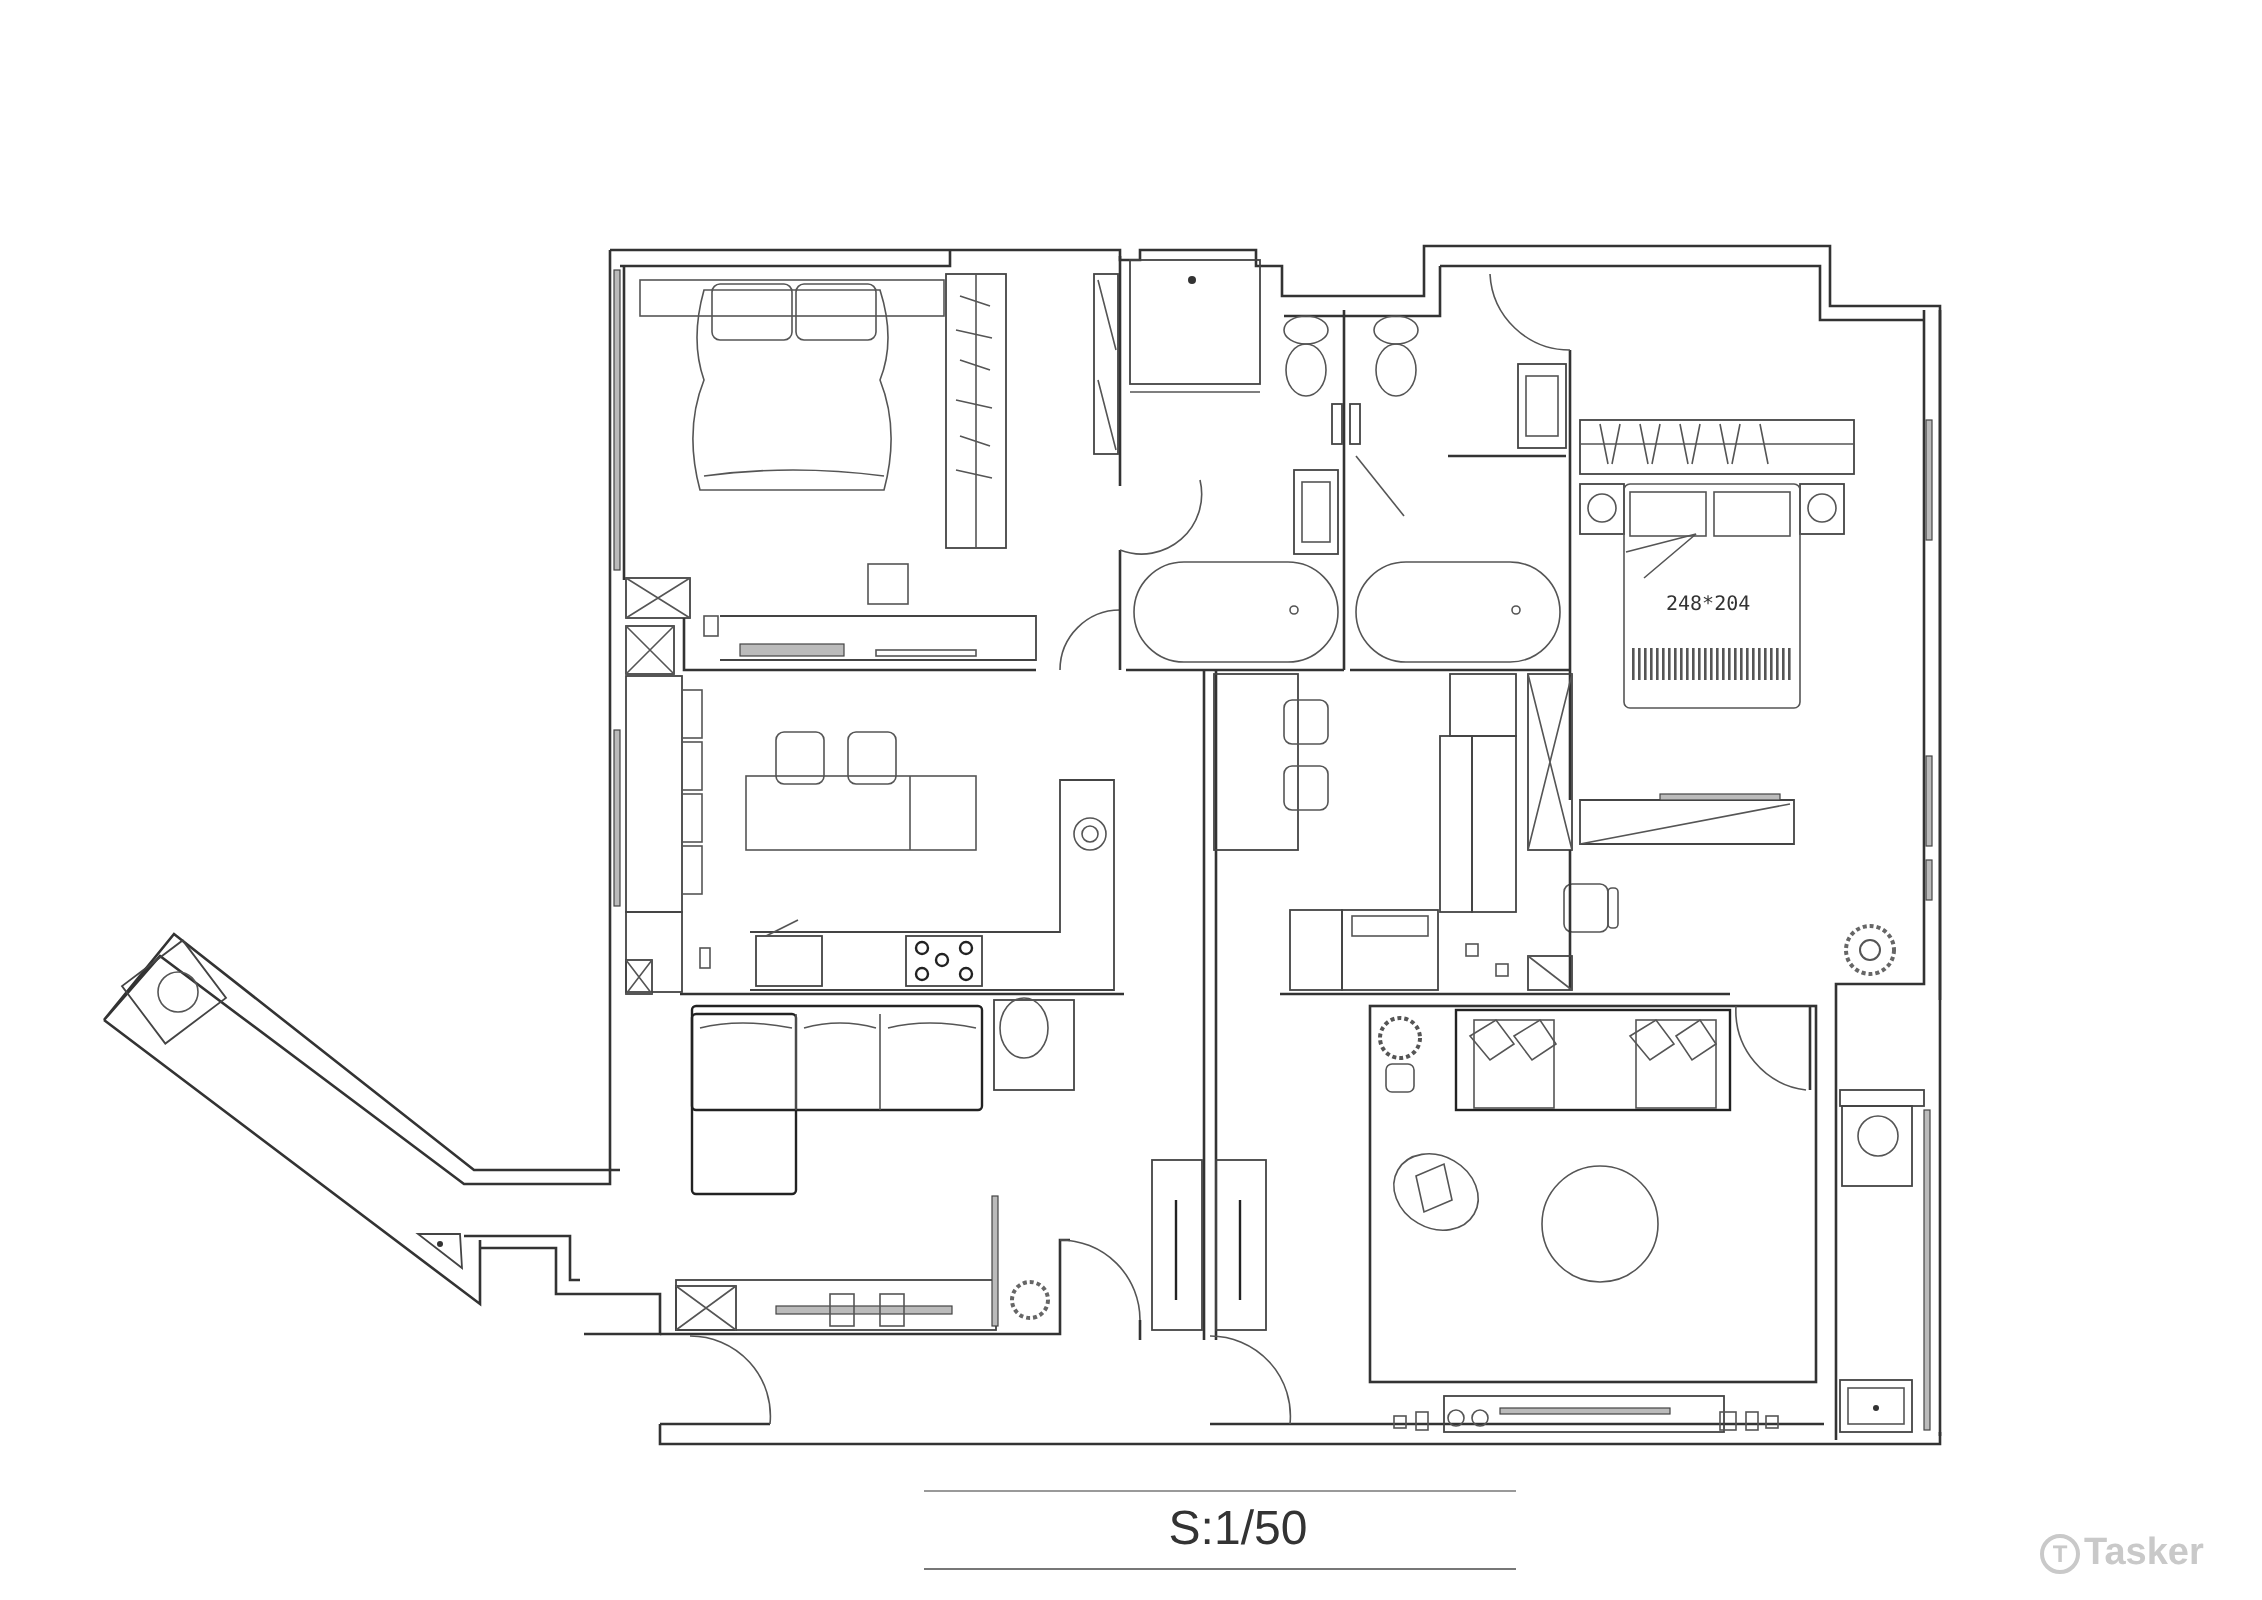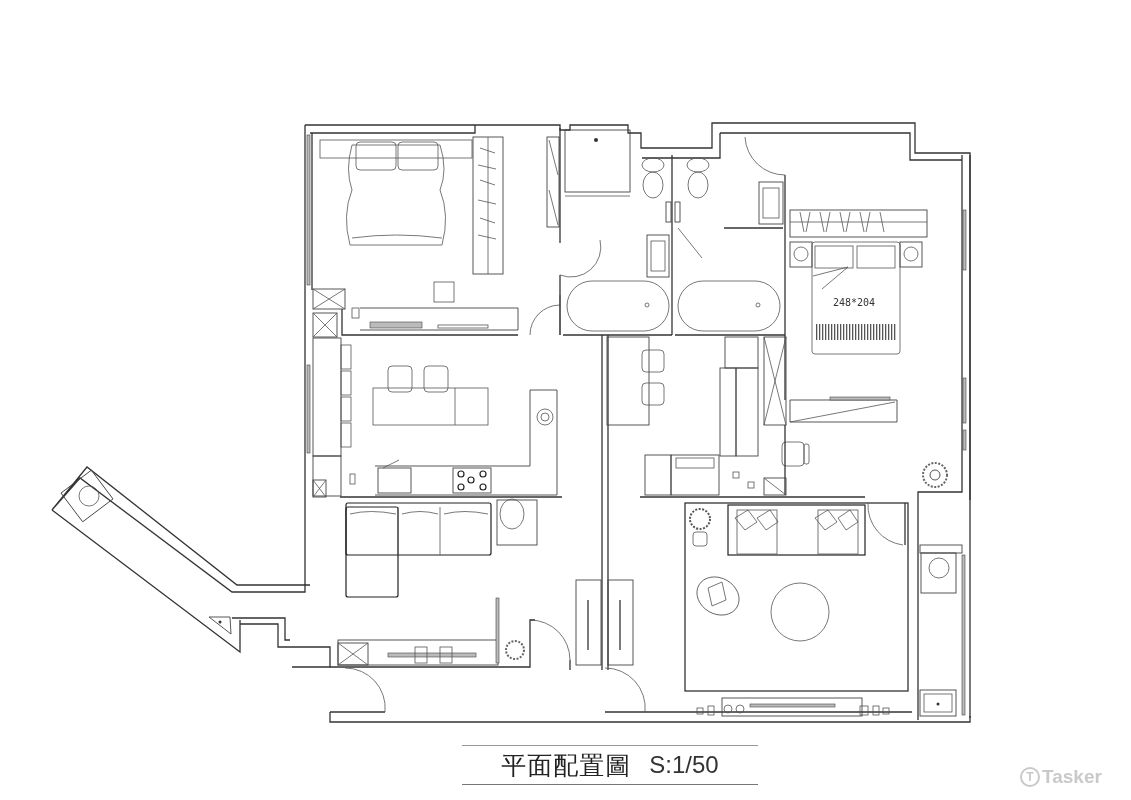--- a/index.html
+++ b/index.html
@@ -282,20 +282,19 @@
   <defs>
     <pattern id="stripes" width="3" height="16" patternUnits="userSpaceOnUse">
       <rect width="1.3" height="16" fill="#555"></rect>
     </pattern>
   </defs>
 </svg>
 
 <div class="bed-label">248*204</div>
 
 <div class="title-block">
-  <span class="title-text">平面配置圖</span>
   <span class="scale-text">S:1/50</span>
 </div>
 
 <div class="logo">
   <span class="logo-icon">T</span>
   <span class="logo-text">Tasker</span>
 </div>
 
 </body></html>

